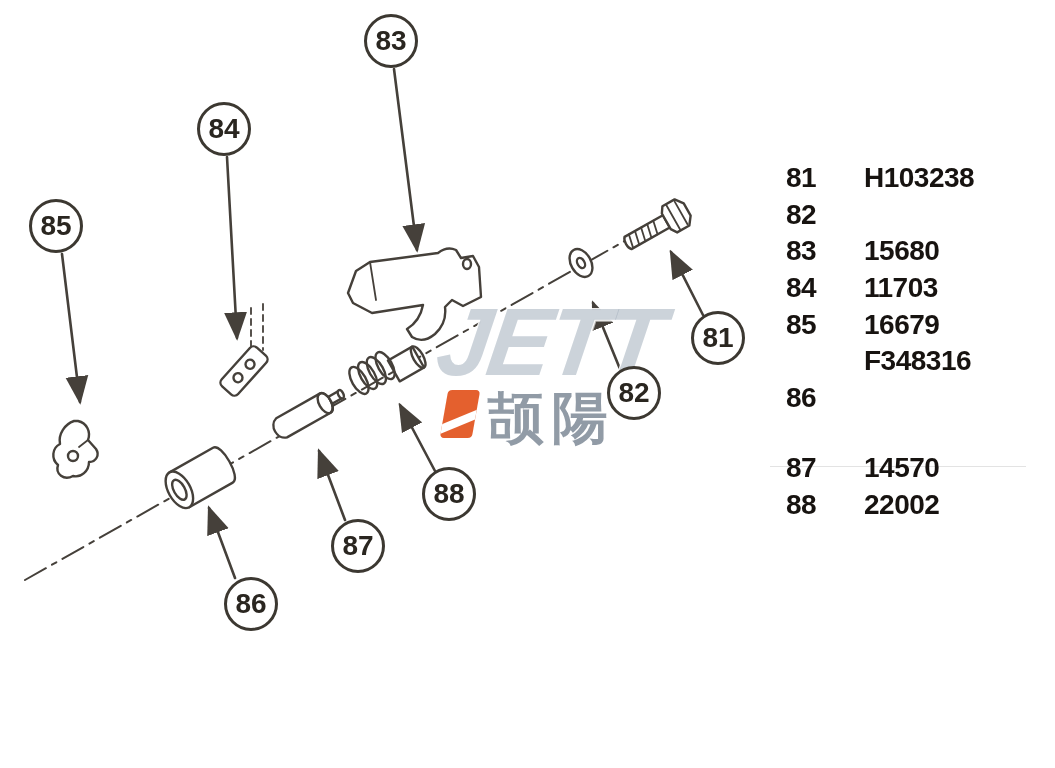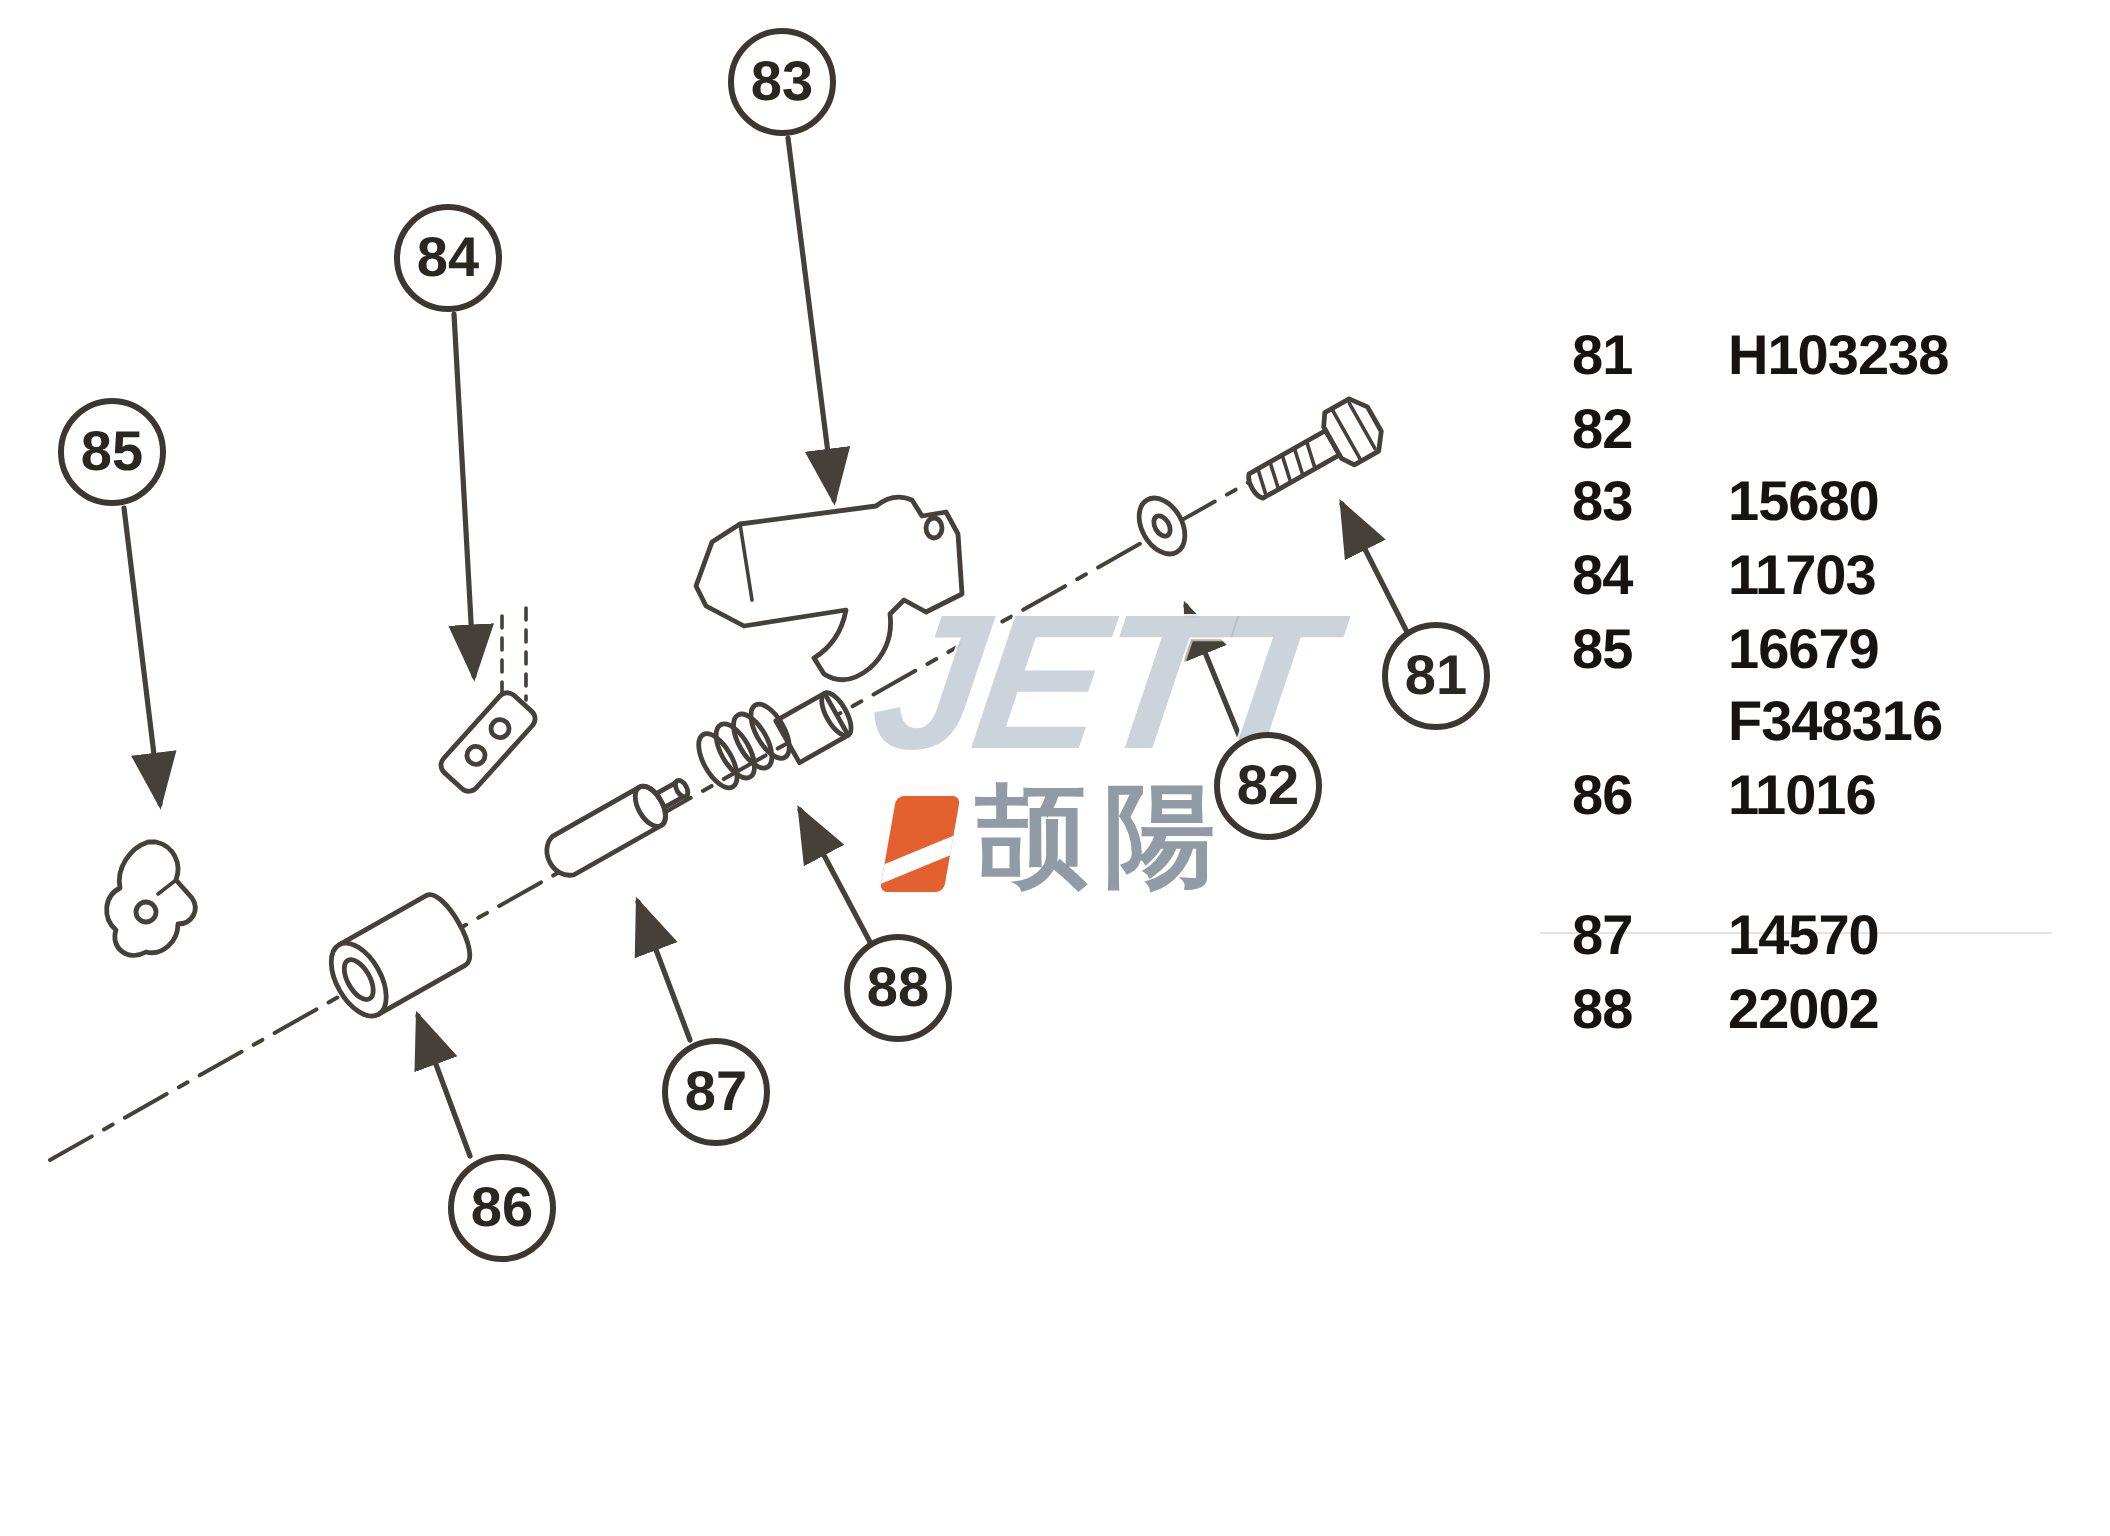--- a/index.html
+++ b/index.html
@@ -33,21 +33,21 @@
 
   
   .watermark { position:absolute; left:438px; top:298px; z-index:25; pointer-events:none; }
   .wm-jett {
     font-weight:bold; font-style:italic; font-size:96px; line-height:0.92;
     letter-spacing:-3px; color:rgba(163,174,187,0.55); transform:skewX(-8deg);
     text-shadow:1px 1px 0 rgba(255,255,255,0.9), -1px -1px 0 rgba(255,255,255,0.9),
                 2px 2px 0 rgba(255,255,255,0.6);
     white-space:nowrap;
   }
-  .wm-sub { display:flex; align-items:flex-end; gap:12px; margin-top:4px; margin-left:6px; }
+  .wm-sub { display:flex; gap:12px; margin-top:4px; margin-left:6px; }
   .wm-icon {
     width:32px; height:48px; background:#e2531d; transform:skewX(-10deg);
     border-radius:4px; position:relative; overflow:hidden; opacity:0.92;
   }
   .wm-icon::after {
     content:""; position:absolute; left:-6px; top:26px; width:50px; height:9px;
     background:#ffffff; transform:rotate(-24deg);
   }
   .wm-cjk {
     font-weight:bold; font-size:56px; line-height:1; letter-spacing:8px;
@@ -196,21 +196,20 @@
     <div class="plist-row">
       <span class="ref">85</span>
       <span class="part">16679</span>
     </div>
     <div class="plist-row">
       <span class="ref"></span>
       <span class="part">F348316</span>
     </div>
     <div class="plist-row">
       <span class="ref">86</span>
-      <span class="part">11016</span>
     </div>
     <div class="plist-row gap">
       <span class="ref">87</span>
       <span class="part">14570</span>
     </div>
     <div class="plist-row">
       <span class="ref">88</span>
       <span class="part">22002</span>
     </div>
   </div>

